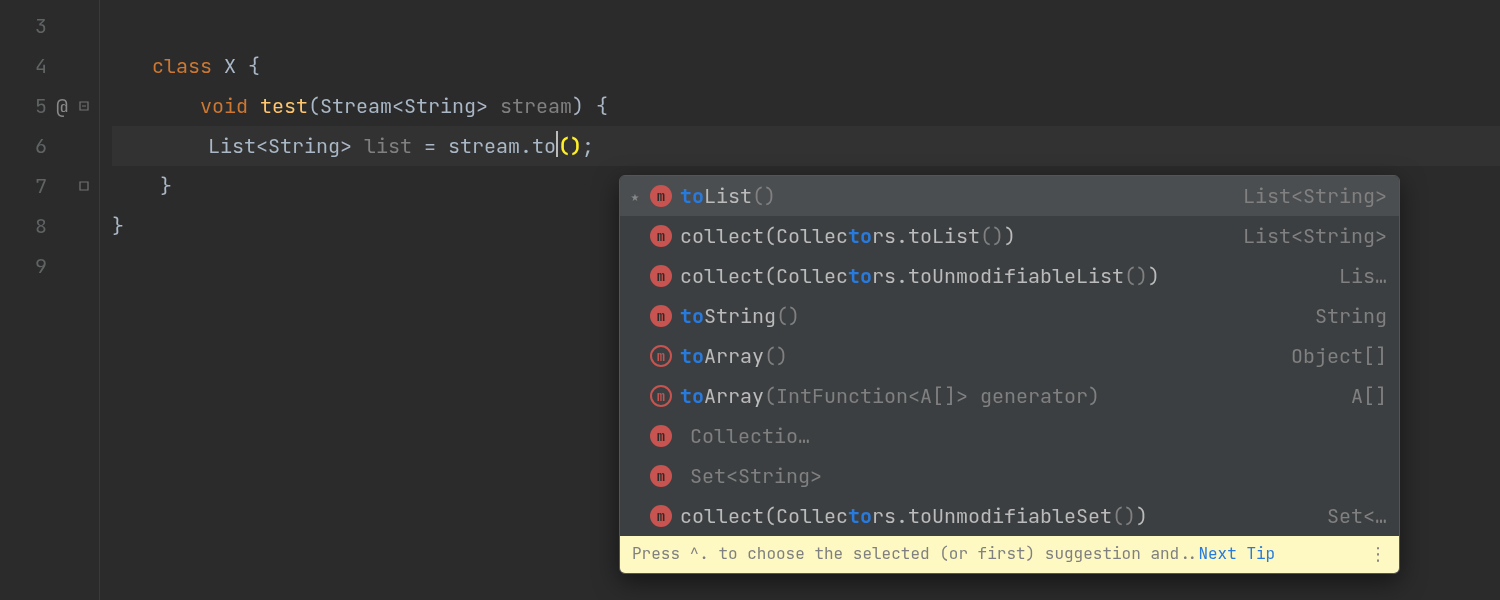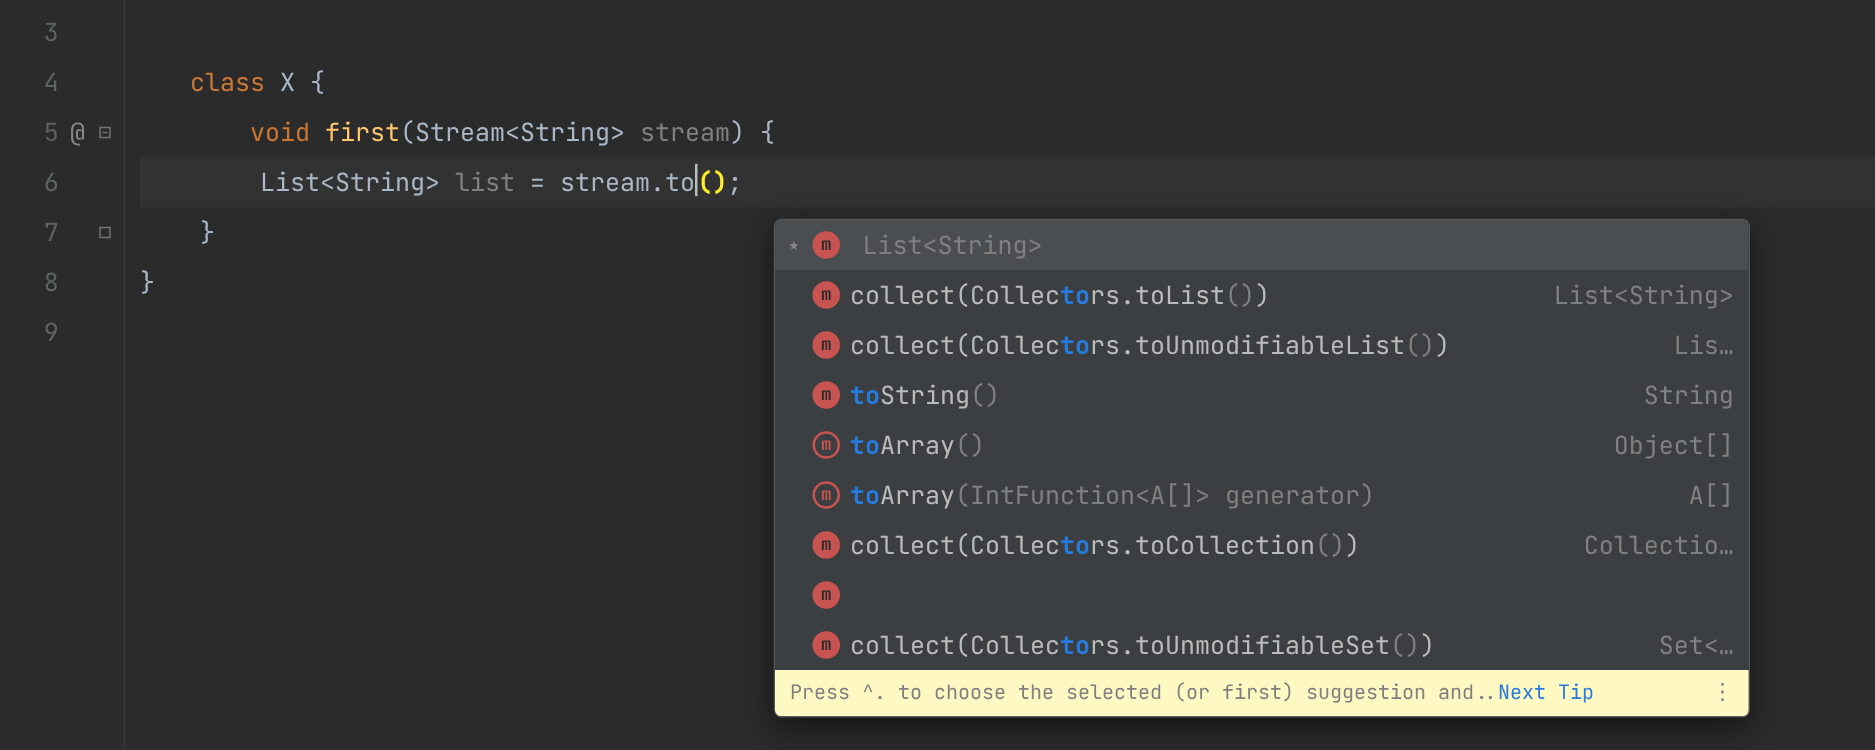--- a/index.html
+++ b/index.html
@@ -197,33 +197,34 @@
     <div class="gutter-row">
       <span class="line-num">9</span>
       <span class="annot"></span>
       <span class="fold-icon"></span>
     </div>
   </div>
 
   <div class="code-area">
     <div class="code-line"><span></span></div>
     <div class="code-line"><span class="kw">class</span><span> X </span><span class="punct">{</span></div>
-    <div class="code-line"><span class="kw">    void</span><span class="ident"> first</span><span>(Stream&lt;String&gt; </span><span class="dim">stream</span><span>) {</span></div>
+    <div class="code-line"><span class="kw">    void</span><span class="ident"> test</span><span>(Stream&lt;String&gt; </span><span class="dim">stream</span><span>) {</span></div>
     <div class="code-line hl-line"><span>        List&lt;String&gt; </span><span class="dim">list</span><span> = </span><span>stream.to</span><span class="caret"></span><span class="paren-hl">(</span><span class="paren-hl">)</span><span>;</span></div>
     <div class="code-line"><span>    }</span></div>
     <div class="code-line"><span>}</span></div>
     <div class="code-line"><span></span></div>
   </div>
 </div>
 
 <div class="popup">
   <div id="popup-list">
       <div class="popup-item selected">
         <span class="star">★</span>
         <span class="badge">m</span>
+        <span class="comp-text"><span></span><span class="hl">to</span><span>List</span><span class="paren">()</span><span></span></span>
         <span class="ret-type">List&lt;String&gt;</span>
       </div>
       <div class="popup-item">
         <span class="star"></span>
         <span class="badge">m</span>
         <span class="comp-text"><span>collect(Collec</span><span class="hl">to</span><span>rs.toList</span><span class="paren">()</span><span>)</span></span>
         <span class="ret-type">List&lt;String&gt;</span>
       </div>
       <div class="popup-item">
         <span class="star"></span>
@@ -245,26 +246,26 @@
       </div>
       <div class="popup-item">
         <span class="star"></span>
         <span class="badge outline">m</span>
         <span class="comp-text"><span></span><span class="hl">to</span><span>Array</span><span class="paren">(IntFunction&lt;A[]&gt; generator)</span><span></span></span>
         <span class="ret-type">A[]</span>
       </div>
       <div class="popup-item">
         <span class="star"></span>
         <span class="badge">m</span>
-        <span class="comp-text"><span>collect(Collec</span><span class="hl">to</span><span>rs.toCollection</span><span class="paren">()</span><span>)</span></span>
         <span class="ret-type">Collectio…</span>
       </div>
       <div class="popup-item">
         <span class="star"></span>
         <span class="badge">m</span>
+        <span class="ret-type">Set&lt;String&gt;</span>
       </div>
       <div class="popup-item">
         <span class="star"></span>
         <span class="badge">m</span>
         <span class="comp-text"><span>collect(Collec</span><span class="hl">to</span><span>rs.toUnmodifiableSet</span><span class="paren">()</span><span>)</span></span>
         <span class="ret-type">Set&lt;…</span>
       </div>
     </div>
   <div class="popup-footer">
     <span class="footer-text">

